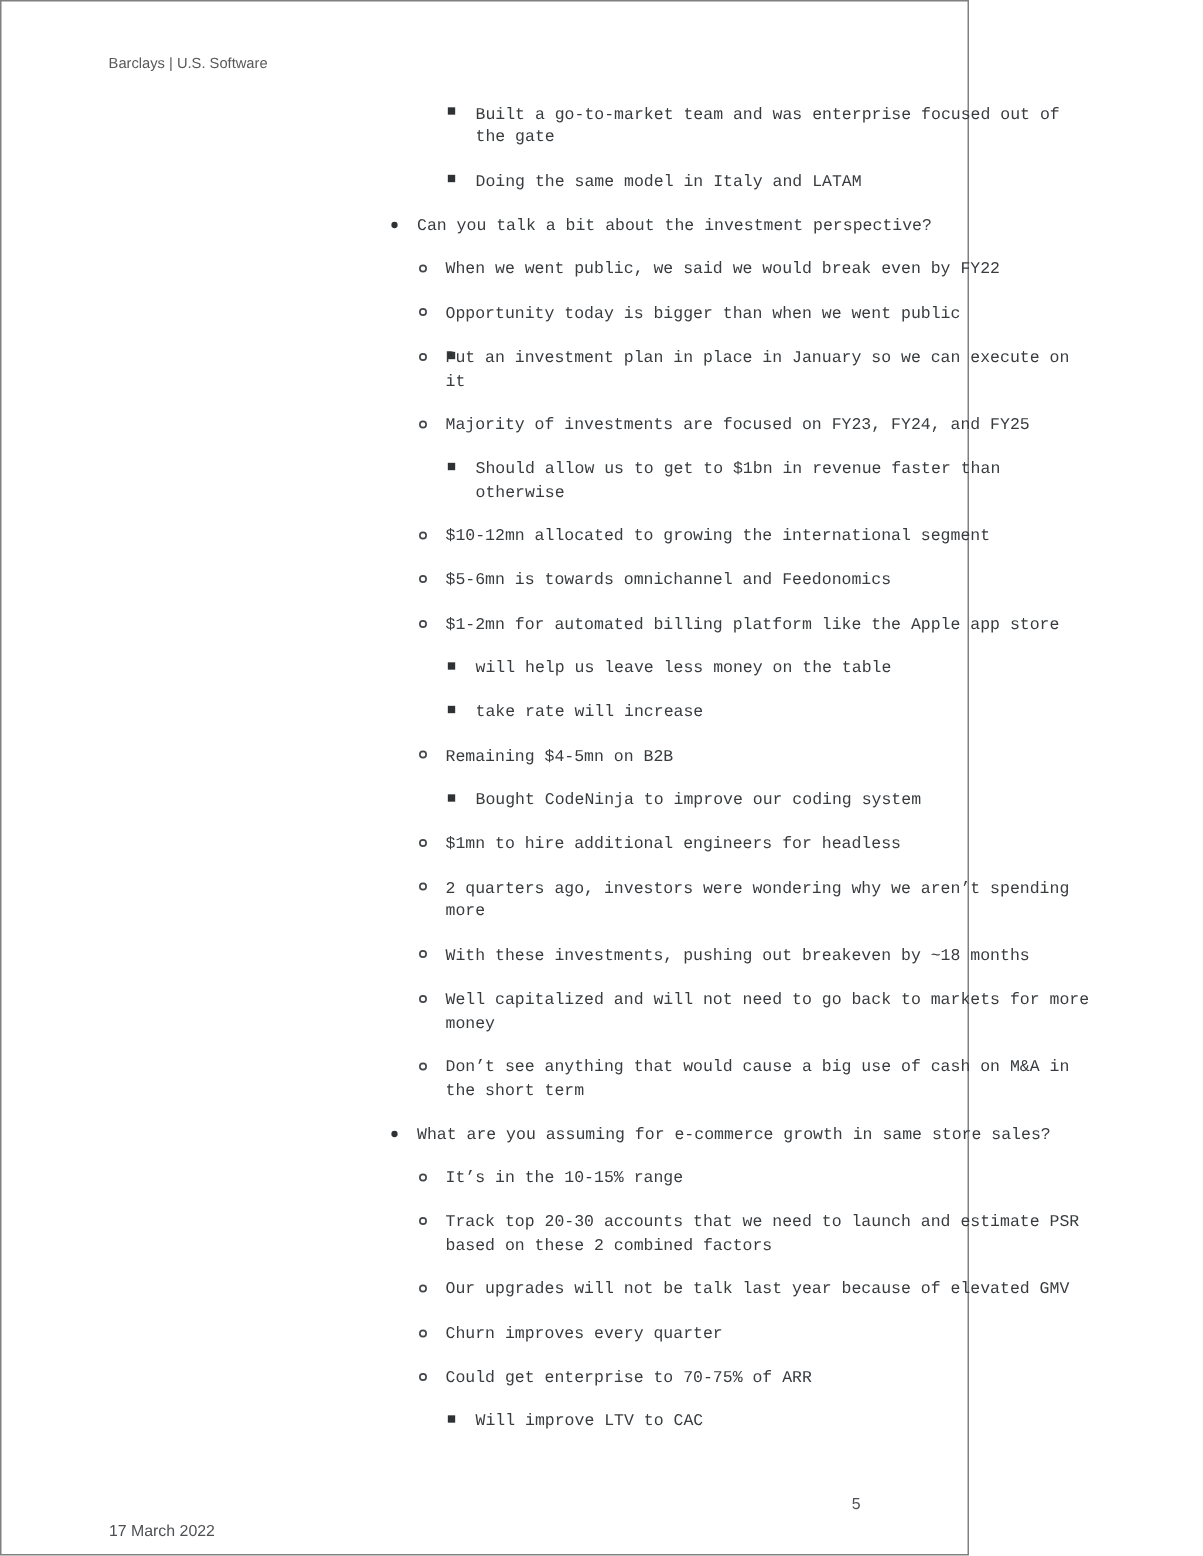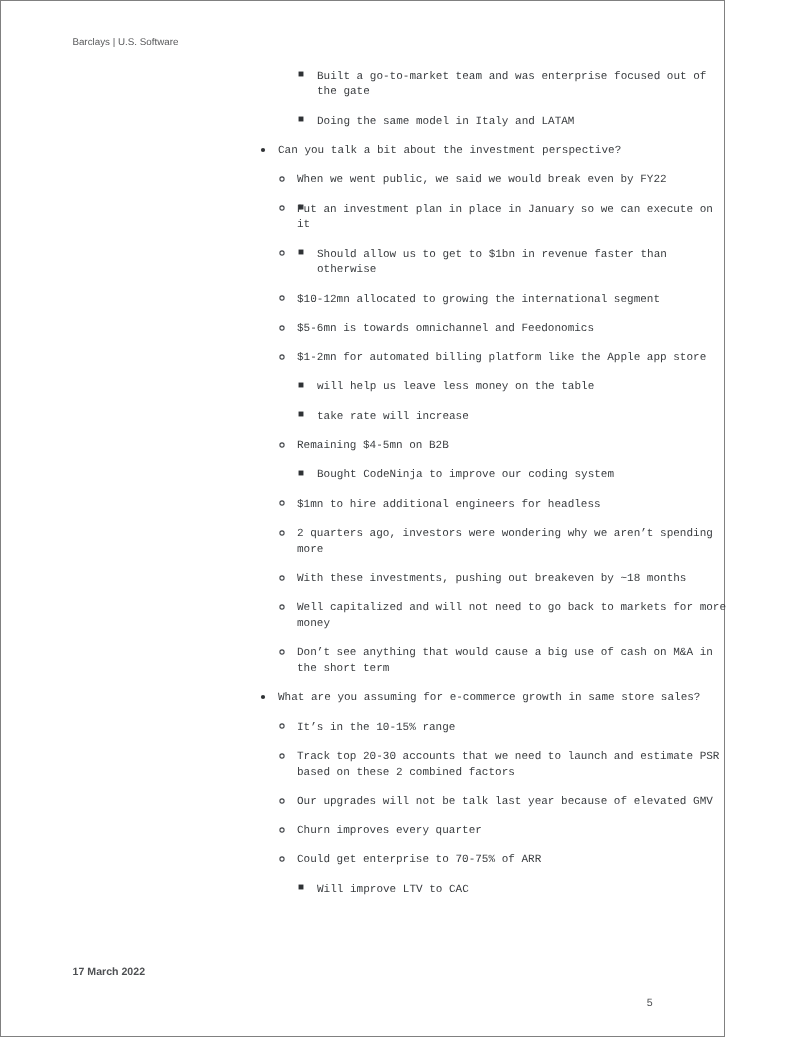--- a/index.html
+++ b/index.html
@@ -14,21 +14,21 @@
     font-family: "Liberation Sans", sans-serif;
     overflow: hidden;
     -webkit-font-smoothing: antialiased;
     text-rendering: geometricPrecision;
     transform: translateZ(0);
   }
   .page {
     position: absolute;
     left: 0;
     top: 0;
-    width: 725px;
+    width: 646px;
     height: 1037px;
     border: 1px solid #808080;
     box-sizing: border-box;
     transform: translateZ(0);
   }
   .header {
     position: absolute;
     left: 71.4px;
     top: 35.8px;
     font-size: 9.8px;
@@ -38,25 +38,24 @@
   .content {
     position: absolute;
     left: 237px;
     top: 68.7px;
     width: 489px;
     font-family: Liberation Mono, monospace;
   }
   .footer-left {
     position: absolute;
     left: 71.6px;
-    top: 965px;
+    top: 1014px;
     font-size: 10.6px;
     color: #4e5053;
     white-space: nowrap;
-    font-weight: bold;
   }
   .footer-right {
     position: absolute;
     right: 71.3px;
     top: 996.2px;
     font-size: 10.6px;
     color: #4e5053;
   }
   .bullet-row {
     position: relative;
@@ -112,20 +111,28 @@
         <span class="bullet-text">Can you talk a bit about the investment perspective?</span>
       </div>
       <div class="bullet-row lvl2">
         <span class="bullet-mark">
           <svg width="12" height="12" viewBox="0 0 12 12">
             <circle cx="6" cy="6" r="2.1" fill="none" stroke="#42454a" stroke-width="1.1"></circle>
           </svg>
         </span>
         <span class="bullet-text">When we went public, we said we would break even by FY22</span>
       </div>
+      <div class="bullet-row lvl2">
+        <span class="bullet-mark">
+          <svg width="12" height="12" viewBox="0 0 12 12">
+            <circle cx="6" cy="6" r="2.1" fill="none" stroke="#42454a" stroke-width="1.1"></circle>
+          </svg>
+        </span>
+        <span class="bullet-text">Opportunity today is bigger than when we went public</span>
+      </div>
       <div class="bullet-row lvl3">
         <span class="bullet-mark">
           <svg width="12" height="12" viewBox="0 0 12 12">
             <rect x="3.55" y="3.55" width="4.9" height="4.9" fill="#2f3235"></rect>
           </svg>
         </span>
       </div>
       <div class="bullet-row lvl2">
         <span class="bullet-mark">
           <svg width="12" height="12" viewBox="0 0 12 12">
@@ -133,20 +140,21 @@
           </svg>
         </span>
         <span class="bullet-text">Put an investment plan in place in January so we can execute on it</span>
       </div>
       <div class="bullet-row lvl2">
         <span class="bullet-mark">
           <svg width="12" height="12" viewBox="0 0 12 12">
             <circle cx="6" cy="6" r="2.1" fill="none" stroke="#42454a" stroke-width="1.1"></circle>
           </svg>
         </span>
+        <span class="bullet-text">Majority of investments are focused on FY23, FY24, and FY25</span>
       </div>
       <div class="bullet-row lvl3">
         <span class="bullet-mark">
           <svg width="12" height="12" viewBox="0 0 12 12">
             <rect x="3.55" y="3.55" width="4.9" height="4.9" fill="#2f3235"></rect>
           </svg>
         </span>
         <span class="bullet-text">Should allow us to get to $1bn in revenue faster than otherwise</span>
       </div>
       <div class="bullet-row lvl2">

